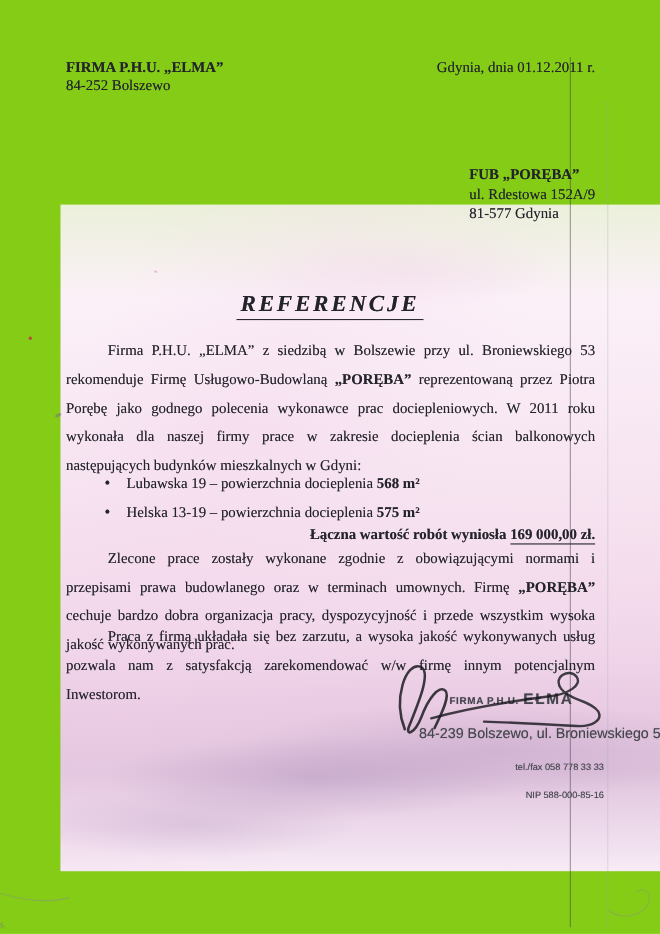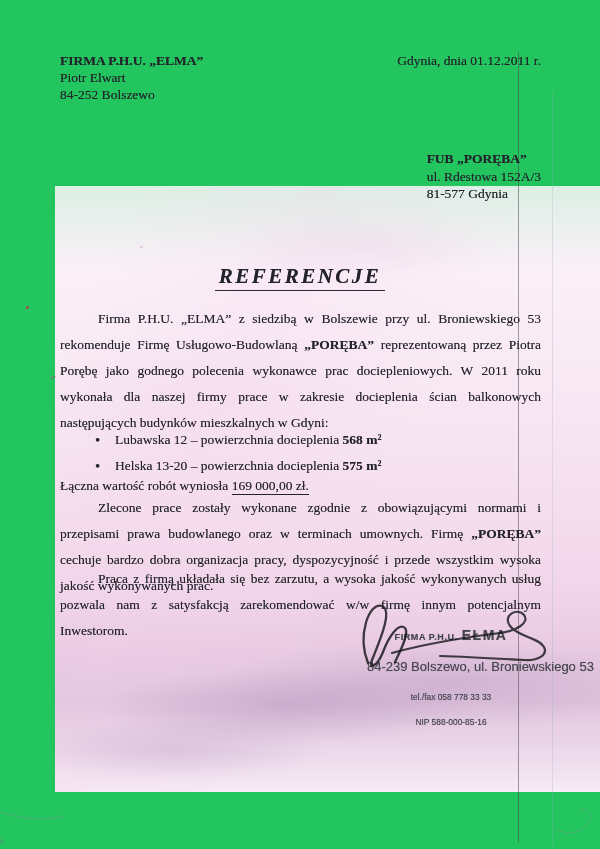--- a/index.html
+++ b/index.html
@@ -1,16 +1,16 @@
 <!DOCTYPE html>
 <html><head>
 <meta charset="utf-8">
 <style>
   html,body{margin:0;padding:0;background:#ffffff;}
-  .page{position:relative;width:600px;height:849px;background:#22c55e;overflow:hidden;
+  .page{position:relative;width:600px;height:849px;background:#84cc16;overflow:hidden;
         font-family:"Liberation Serif",serif;color:#23232b;}
 
   
   .scan-bg{position:absolute;left:55px;top:186px;width:545px;height:606px;pointer-events:none;
     background:
       radial-gradient(ellipse 270px 55px at 42% 86%, rgba(168,138,182,0.38), rgba(168,138,182,0) 70%),
       radial-gradient(ellipse 320px 60px at 72% 82%, rgba(165,135,180,0.30), rgba(165,135,180,0) 72%),
       radial-gradient(ellipse 220px 45px at 22% 93%, rgba(175,145,188,0.28), rgba(175,145,188,0) 70%),
       radial-gradient(ellipse 200px 50px at 58% 10%, rgba(238,195,228,0.22), rgba(238,195,228,0) 70%),
       radial-gradient(ellipse 260px 80px at 28% 34%, rgba(242,205,232,0.20), rgba(242,205,232,0) 72%),
@@ -41,27 +41,27 @@
       border-bottom:1.6px solid #2a2a32;padding:0 4px 1px 4px;text-shadow:0 0 0.5px rgba(35,35,43,0.6);}
 
   .body-block{position:absolute;left:60px;width:481px;font-size:13.5px;line-height:26px;
       text-align:justify;text-shadow:0 0 0.5px rgba(35,35,43,0.5);}
   .indent{text-indent:38px;}
   .b{font-weight:bold;margin-top:25px;}
   .p1{top:306px;}
   .bullets{top:427px;text-align:left;}
   .bullet-row{position:relative;padding-left:55px;}
   .bullet-dot{position:absolute;left:35px;top:0;font-size:15px;}
-  .total{top:473px;text-align:left;}
+  .total{top:473px;text-align:right;font-weight:bold;}
   .u{border-bottom:1.2px solid #23232b;padding-bottom:0.5px;}
   .p2{top:495px;}
   .p3{top:566px;}
 
   
-  .stamp{position:absolute;left:367px;top:627px;width:168px;text-align:center;
+  .stamp{position:absolute;left:381px;top:627px;width:168px;text-align:right;
       font-family:"Liberation Sans",sans-serif;color:#46464e;
       text-shadow:0 0 0.7px rgba(70,70,80,0.55);}
   .stamp-l1{display:flex;align-items:baseline;justify-content:center;gap:4px;white-space:nowrap;}
   .stamp-l1 .sm{font-weight:bold;font-size:9px;letter-spacing:0.6px;}
   .stamp-l1 .lg{font-weight:bold;font-size:14px;letter-spacing:1.5px;}
   .stamp-l2{font-size:13px;margin-top:16px;white-space:nowrap;}
   .stamp-l3{font-size:8.4px;margin-top:18px;}
   .stamp-l4{font-size:8.4px;margin-top:15px;}
 
   .sig{position:absolute;left:340px;top:595px;width:220px;height:85px;}
@@ -74,44 +74,43 @@
 
   <div class="scan-bg"></div>
   <div class="fold-main"></div>
   <div class="fold-faint"></div>
   <div class="speck-red"></div>
   <div class="speck-gray"></div>
   <div class="speck-pink"></div>
 
   <div class="txt sender">
     <div class="co">FIRMA P.H.U. „ELMA”</div>
-    <div>Piotr Elwart</div>
     <div>84-252 Bolszewo</div>
   </div>
 
   <div class="txt dateline">Gdynia, dnia 01.12.2011 r.</div>
 
   <div class="txt recipient">
     <div class="co">FUB „PORĘBA”</div>
-    <div>ul. Rdestowa 152A/3</div>
+    <div>ul. Rdestowa 152A/9</div>
     <div>81-577 Gdynia</div>
   </div>
 
   <div class="title">
     <span>REFERENCJE</span>
   </div>
 
   <div class="body-block p1 indent"><span>Firma P.H.U. „ELMA” z siedzibą w Bolszewie przy ul. Broniewskiego 53 rekomenduje Firmę Usługowo-Budowlaną </span><span class="b">„PORĘBA”</span><span> reprezentowaną przez Piotra Porębę jako godnego polecenia wykonawce prac dociepleniowych. W 2011 roku wykonała dla naszej firmy prace w zakresie docieplenia ścian balkonowych następujących budynków mieszkalnych w Gdyni:</span></div>
 
   <div class="body-block bullets">
     <div class="bullet-row">
-      <span class="bullet-dot">•</span><span>Lubawska 12 – powierzchnia docieplenia </span><span class="b">568 m²</span>
+      <span class="bullet-dot">•</span><span>Lubawska 19 – powierzchnia docieplenia </span><span class="b">568 m²</span>
     </div>
     <div class="bullet-row">
-      <span class="bullet-dot">•</span><span>Helska 13-20 – powierzchnia docieplenia </span><span class="b">575 m²</span>
+      <span class="bullet-dot">•</span><span>Helska 13-19 – powierzchnia docieplenia </span><span class="b">575 m²</span>
     </div>
   </div>
 
   <div class="body-block total"><span>Łączna wartość robót wyniosła </span><span class="u">169 000,00 zł.</span></div>
 
   <div class="body-block p2 indent"><span>Zlecone prace zostały wykonane zgodnie z obowiązującymi normami i przepisami prawa budowlanego oraz w terminach umownych. Firmę </span><span class="b">„PORĘBA”</span><span> cechuje bardzo dobra organizacja pracy, dyspozycyjność i przede wszystkim wysoka jakość wykonywanych prac.</span></div>
 
   <div class="body-block p3 indent">Praca z firmą układała się bez zarzutu, a wysoka jakość wykonywanych usług pozwala nam z satysfakcją zarekomendować w/w firmę innym potencjalnym Inwestorom.</div>
 
   <div class="stamp">

